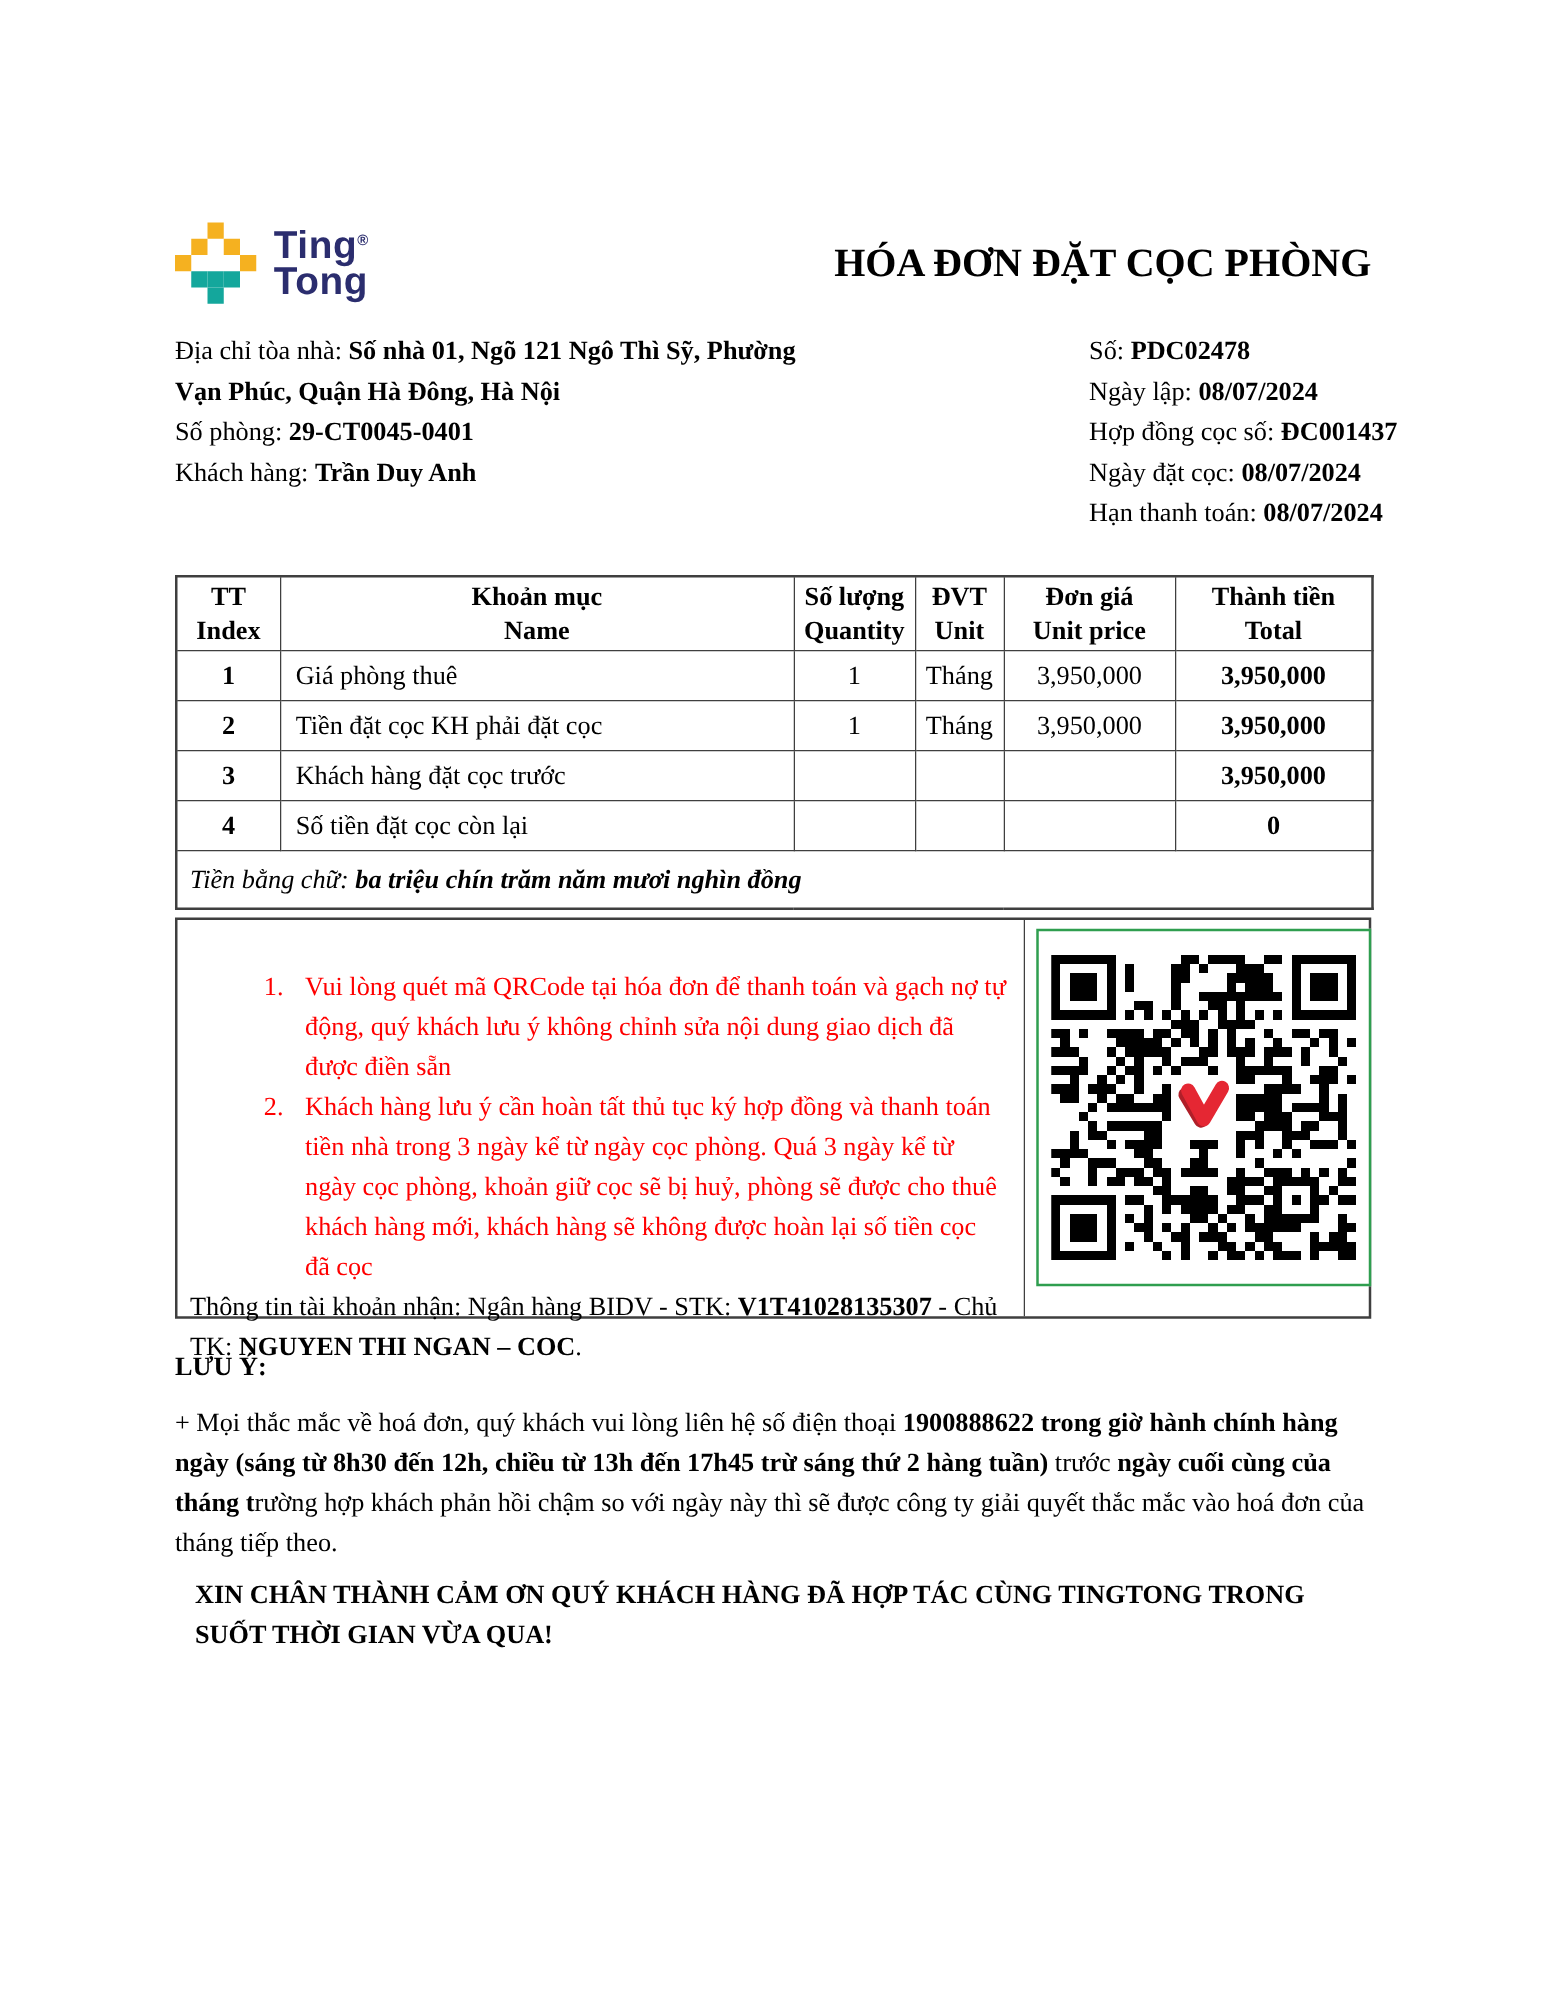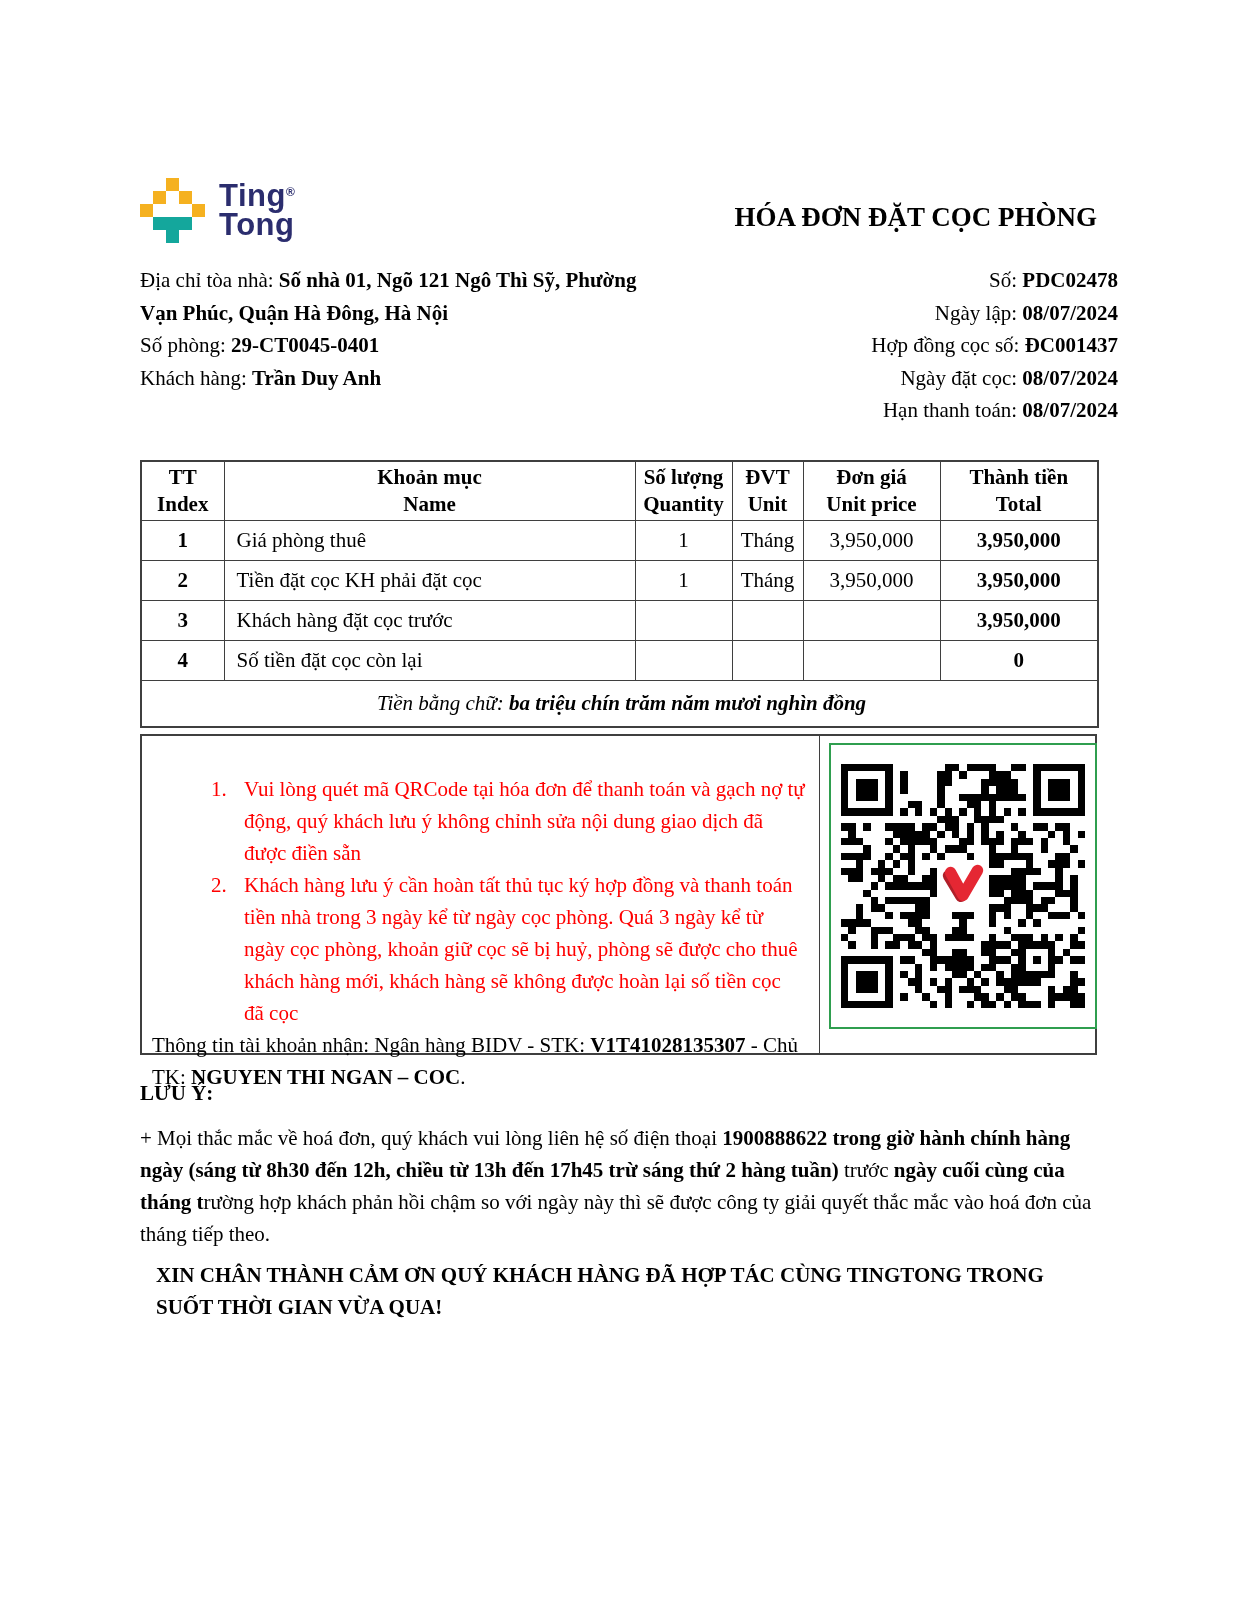--- a/index.html
+++ b/index.html
@@ -15,34 +15,34 @@
   b{font-weight:700;}
   
   .header{display:flex;justify-content:space-between;align-items:flex-start;height:84px;}
   .logo{display:flex;align-items:center;gap:14px;}
   .logo-grid{display:grid;grid-template-columns:repeat(5,13px);grid-auto-rows:13px;}
   .logo-text{
     font-family:"Liberation Sans",sans-serif;font-weight:700;
     font-size:31px;line-height:.93;color:#2b2d6e;letter-spacing:.5px;
   }
   .logo-text sup{font-size:12px;font-weight:700;vertical-align:10px;}
-  .doc-title{font-weight:700;font-size:27px;margin-top:24px;white-space:nowrap;}
+  .doc-title{font-weight:700;font-size:32px;margin-top:14px;white-space:nowrap;}
   
   .info{display:flex;justify-content:space-between;margin-top:2px;}
   .info p{margin:0;line-height:32.5px;}
   .info-left{width:515px;}
-  .info-right{text-align:right;margin-right:-21px;}
+  .info-right{text-align:left;margin-right:-21px;}
   
   table.items{border-collapse:collapse;width:100%;margin-top:33px;border:2px solid #3f3f3f;table-layout:fixed;}
   .items th,.items td{border:1px solid #3f3f3f;text-align:center;padding:2px 6px;box-sizing:border-box;overflow:hidden;}
   .items th{font-weight:700;height:60px;line-height:27px;}
   .items tbody td{height:40px;}
   .items td.name{text-align:left;padding-left:12px;}
   .items td.total{font-weight:700;}
-  .items tfoot td{text-align:center;height:46px;padding-left:10px;font-style:italic;border:1px solid #3f3f3f;}
+  .items tfoot td{text-align:left;height:46px;padding-left:10px;font-style:italic;border:1px solid #3f3f3f;}
   .aiw-value{font-weight:700;}
   
   .notes-box{display:flex;border:2px solid #3f3f3f;margin-top:6px;height:321px;box-sizing:border-box;}
   .notes-left{width:678px;box-sizing:border-box;border-right:1px solid #3f3f3f;display:flex;flex-direction:column;padding:0 14px 0 0;}
   .notes-list{color:#ff0000;margin:37px 0 0 0;padding-left:90px;line-height:32px;}
   .notes-list li{padding-left:12px;}
   .bank-info{margin:auto 0 26px 0;padding-left:10px;line-height:32.5px;}
   .notes-right{flex:1;position:relative;}
   .qr-frame{
     position:absolute;left:9px;top:7px;

